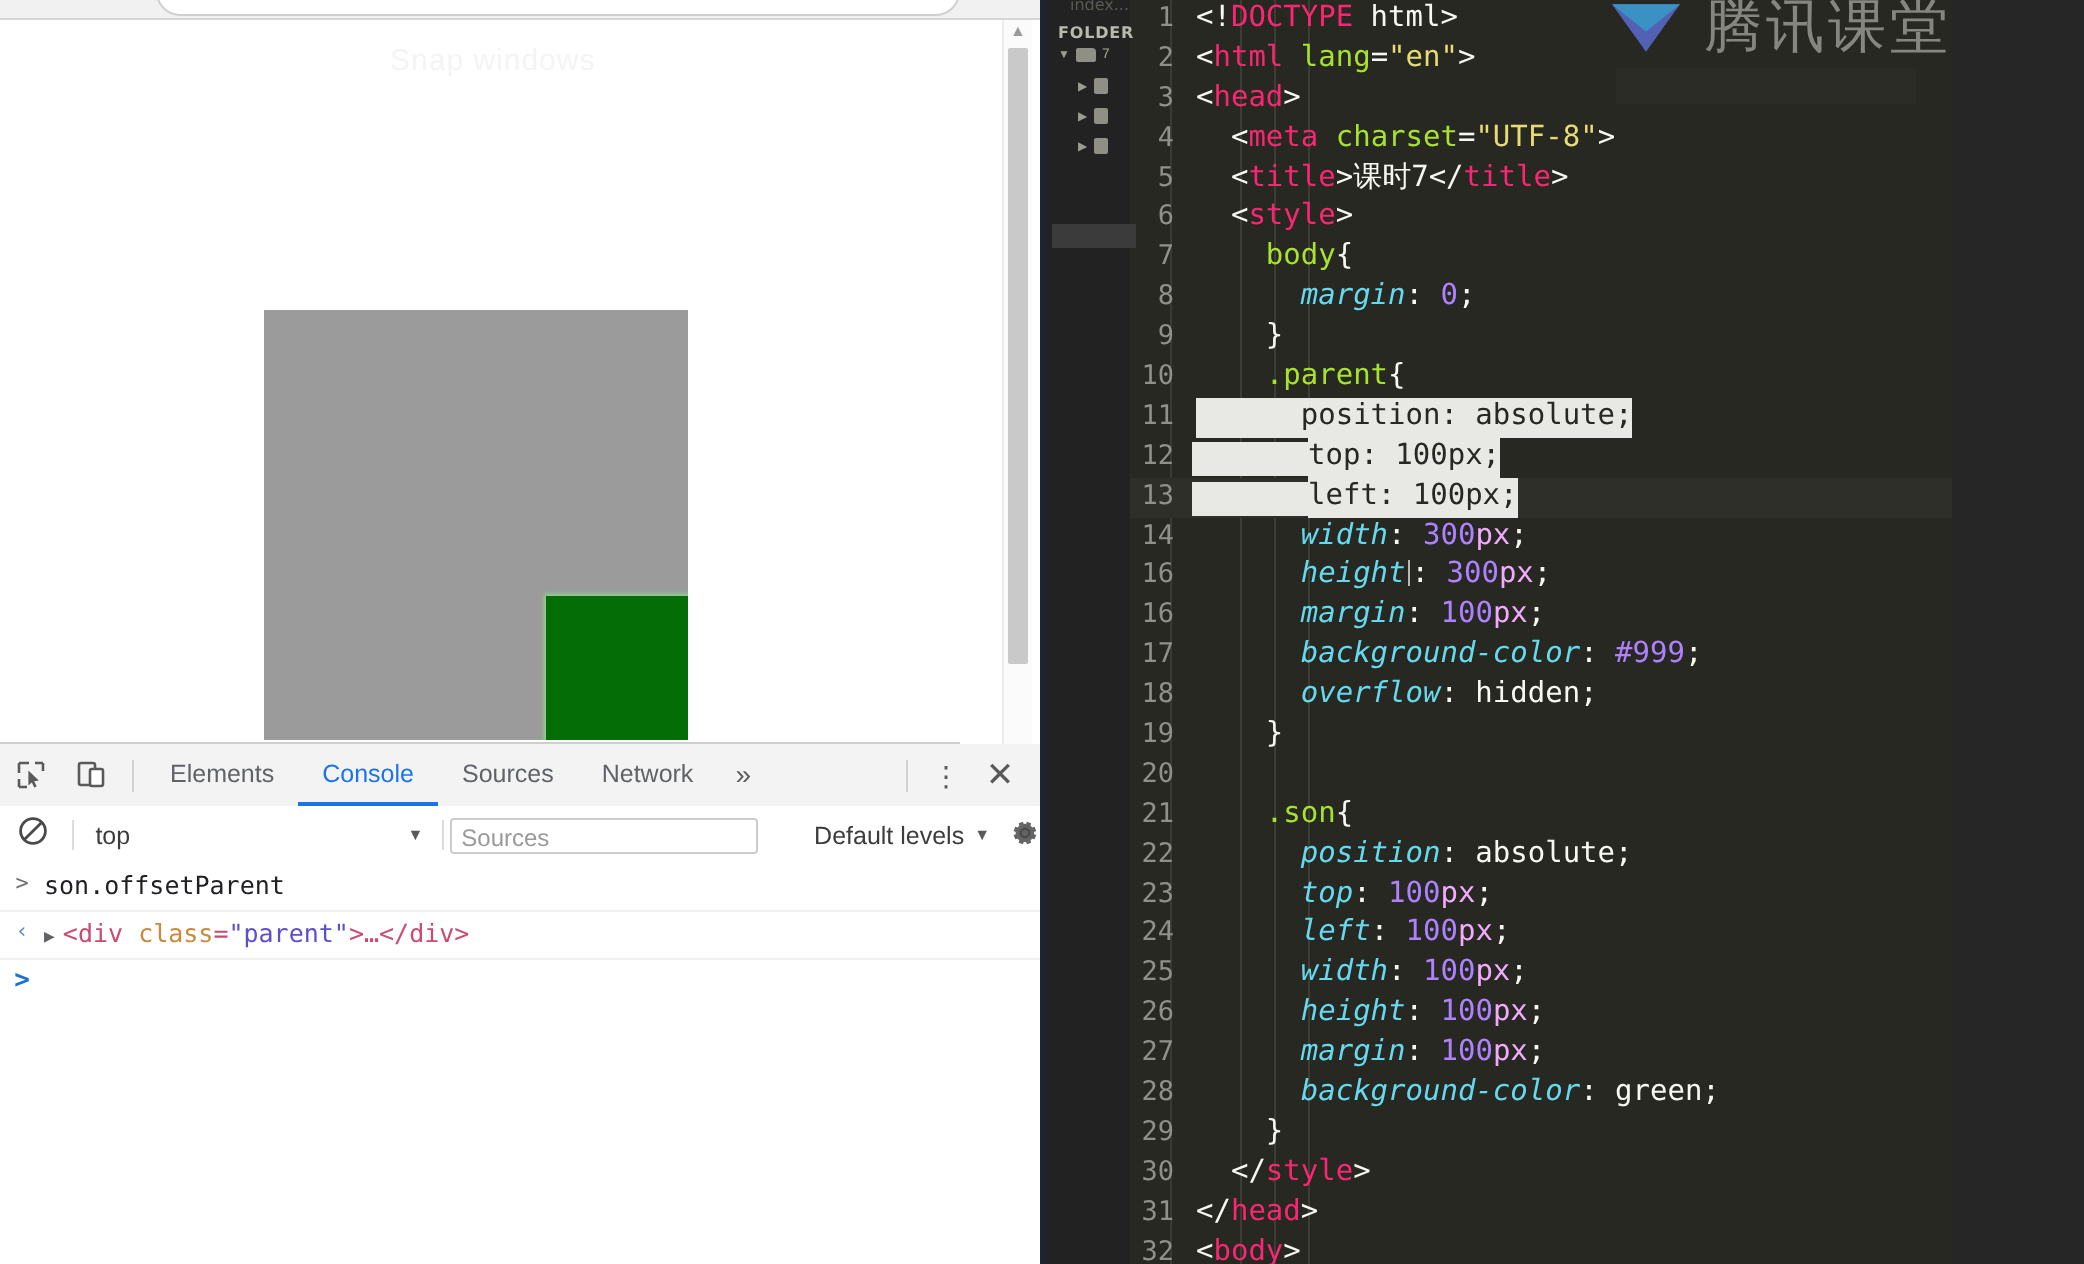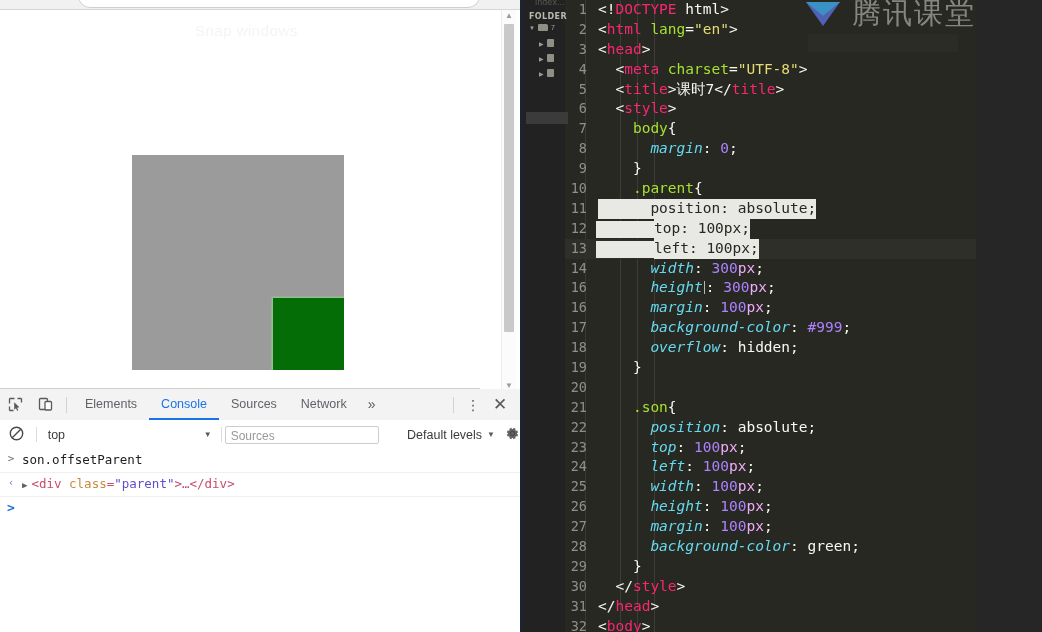--- a/index.html
+++ b/index.html
@@ -55,21 +55,21 @@
   }
   .pg-scroll .arrow.up{top:0;}
   .pg-scroll .arrow.dn{bottom:0;}
   .pg-scroll .thumb{
     position:absolute;left:2px;top:14px;width:10px;height:308px;
     background:#c9c9c9;border-radius:1px;
   }
 
   
   .devtools{
-    position:absolute;left:0;top:388px;width:480px;height:240px;
+    position:absolute;left:0;top:371px;width:480px;height:240px;
     background:#1d4ed8;border-top:1px solid #cfcfcf;
     font-family:"Liberation Sans", sans-serif;
   }
   .dt-toolbar{
     position:absolute;left:0;top:0;width:520px;height:31px;
     background:#f3f3f3;border-bottom:1px solid #cdcdcd;
     display:flex;align-items:center;
   }
   .dt-icnbtn{
     width:30px;height:30px;display:flex;align-items:center;justify-content:center;

